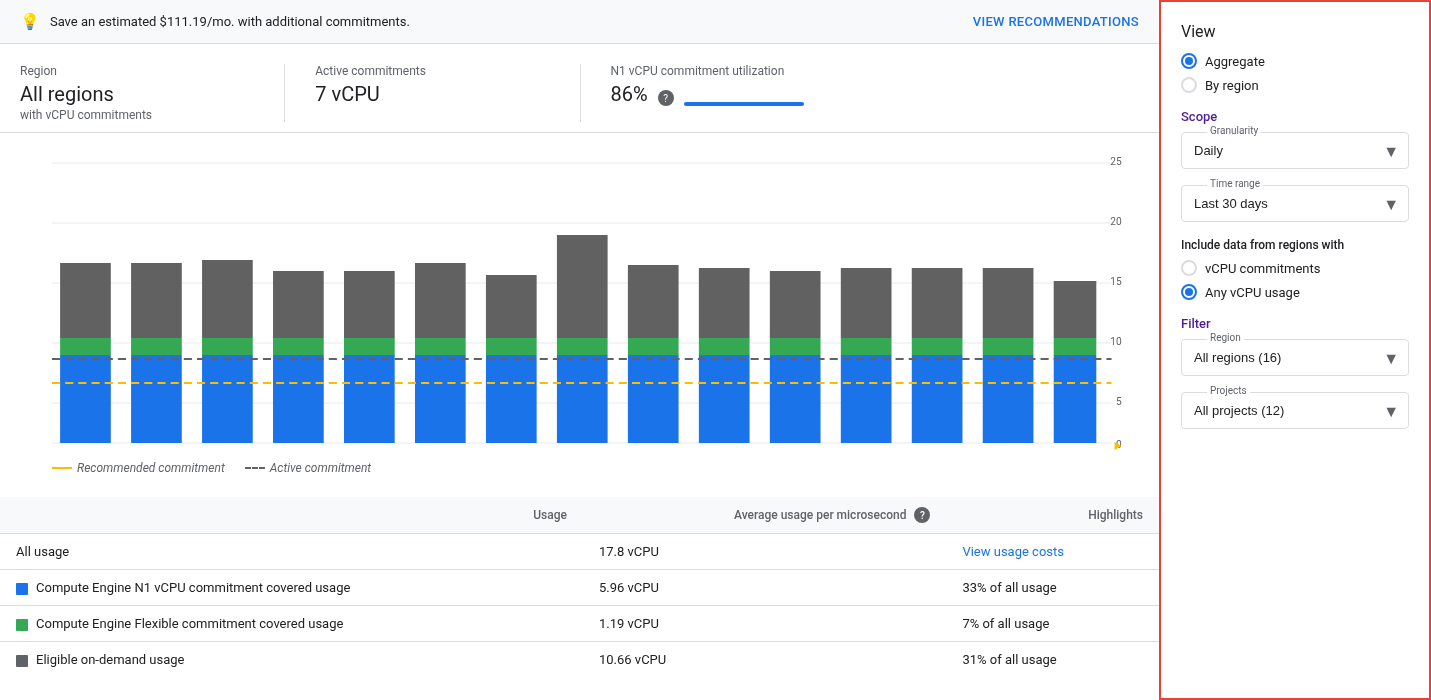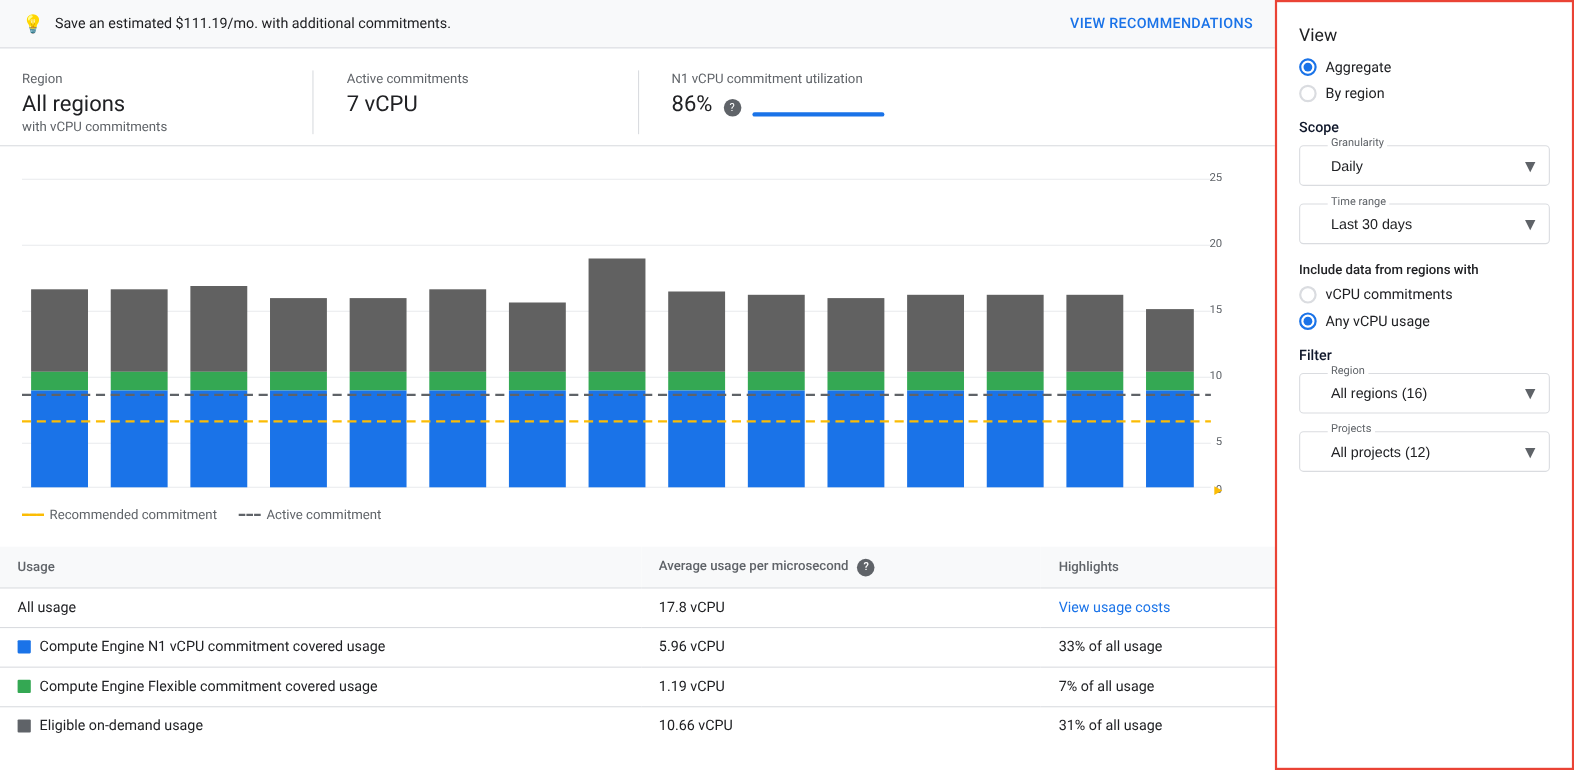--- a/index.html
+++ b/index.html
@@ -27,67 +27,67 @@
     .stat-label { font-size: 12px; color: #5f6368; margin-bottom: 4px; }
     .stat-value { font-size: 20px; color: #202124; font-weight: 400; }
     .stat-sub { font-size: 12px; color: #5f6368; margin-top: 2px; }
 
     .utilization-block { flex: 2; }
     .util-bar-container { display: flex; align-items: flex-end; gap: 10px; margin-top: 4px; }
     .util-bar { height: 4px; background: #1a73e8; width: 120px; border-radius: 2px; }
     .help-icon { display: inline-flex; align-items: center; justify-content: center; width: 16px; height: 16px; border-radius: 50%; background: #5f6368; color: #fff; font-size: 10px; cursor: pointer; }
 
     
-    .chart-area { padding: 20px 22px 0 20px; position: relative; }
+    .chart-area { padding: 20px 12px 0 20px; position: relative; margin-left: 32px; }
 
     .chart-wrapper { position: relative; height: 300px; }
     .chart-svg { width: 100%; height: 100%; }
 
-    .chart-legend { display: flex; align-items: flex-end; gap: 20px; padding: 8px 0 12px 0; font-size: 12px; color: #5f6368; }
+    .chart-legend { display: flex; align-items: flex-end; gap: 20px; padding: 8px 0 12px 0; font-size: 12px; color: #5f6368; font-style: italic; }
     .legend-item { display: flex; align-items: center; gap: 5px; }
     .legend-line-yellow { width: 20px; height: 2px; background: #fbbc04; border-top: 2px dashed #fbbc04; }
     .legend-line-dark { width: 20px; height: 0; border-top: 2px dashed #5f6368; }
 
     
     .usage-table { width: 100%; border-collapse: collapse; margin-top: 10px; }
     .usage-table th {
-      text-align: left; padding: 10px 16px; font-size: 12px; font-weight: 500;
+      text-align: right; padding: 10px 16px; font-size: 12px; font-weight: 500;
       color: #5f6368; background: #f8f9fa; border-bottom: 1px solid #dadce0;
     }
     .usage-table td { padding: 10px 16px; font-size: 13px; border-bottom: 1px solid #dadce0; }
     .usage-table tr:last-child td { border-bottom: none; }
     .color-dot { display: inline-block; width: 12px; height: 12px; border-radius: 1px; margin-right: 8px; vertical-align: middle; }
     .link-blue { color: #1a73e8; text-decoration: none; cursor: pointer; }
 
     
     .right-panel {
       width: 272px; border: 2px solid #ea4335; padding: 20px; overflow-y: auto;
       background: #fff; flex-shrink: 0;
     }
     .panel-section-title { font-size: 16px; font-weight: 400; color: #202124; margin-bottom: 12px; }
-    .panel-sub-title { font-size: 13px; font-weight: 500; color: #0f172a; margin: 16px 0 8px 0; }
+    .panel-sub-title { font-size: 13px; font-weight: 500; color: #4c1d95; margin: 16px 0 8px 0; }
 
     .radio-group { display: flex; flex-direction: column; gap: 8px; margin-bottom: 4px; }
     .radio-item { display: flex; align-items: center; gap: 8px; cursor: pointer; font-size: 13px; }
     .radio-circle {
       width: 16px; height: 16px; border-radius: 50%; border: 2px solid #dadce0;
       display: flex; align-items: center; justify-content: center; flex-shrink: 0;
     }
     .radio-circle.selected { border-color: #1a73e8; }
     .radio-circle.selected::after {
       content: ''; width: 8px; height: 8px; border-radius: 50%; background: #1a73e8;
     }
 
     .select-wrapper { position: relative; margin-bottom: 4px; }
     .select-label-float {
       position: absolute; top: -7px; left: 26px; background: #fff;
       font-size: 10px; color: #5f6368; padding: 0 3px; z-index: 1;
     }
     .panel-select {
-      width: 100%; padding: 10px 32px 10px 28px; border: 1px solid #dadce0;
+      width: 100%; padding: 10px 32px 10px 12px; border: 1px solid #dadce0;
       border-radius: 4px; font-size: 13px; color: #202124; background: #fff;
       appearance: none; cursor: pointer; outline: none;
     }
     .select-arrow {
       position: absolute; right: 10px; top: 50%; transform: translateY(-50%);
       pointer-events: none; color: #5f6368; font-size: 16px;
     }
   </style>
 </head>
 <body>

